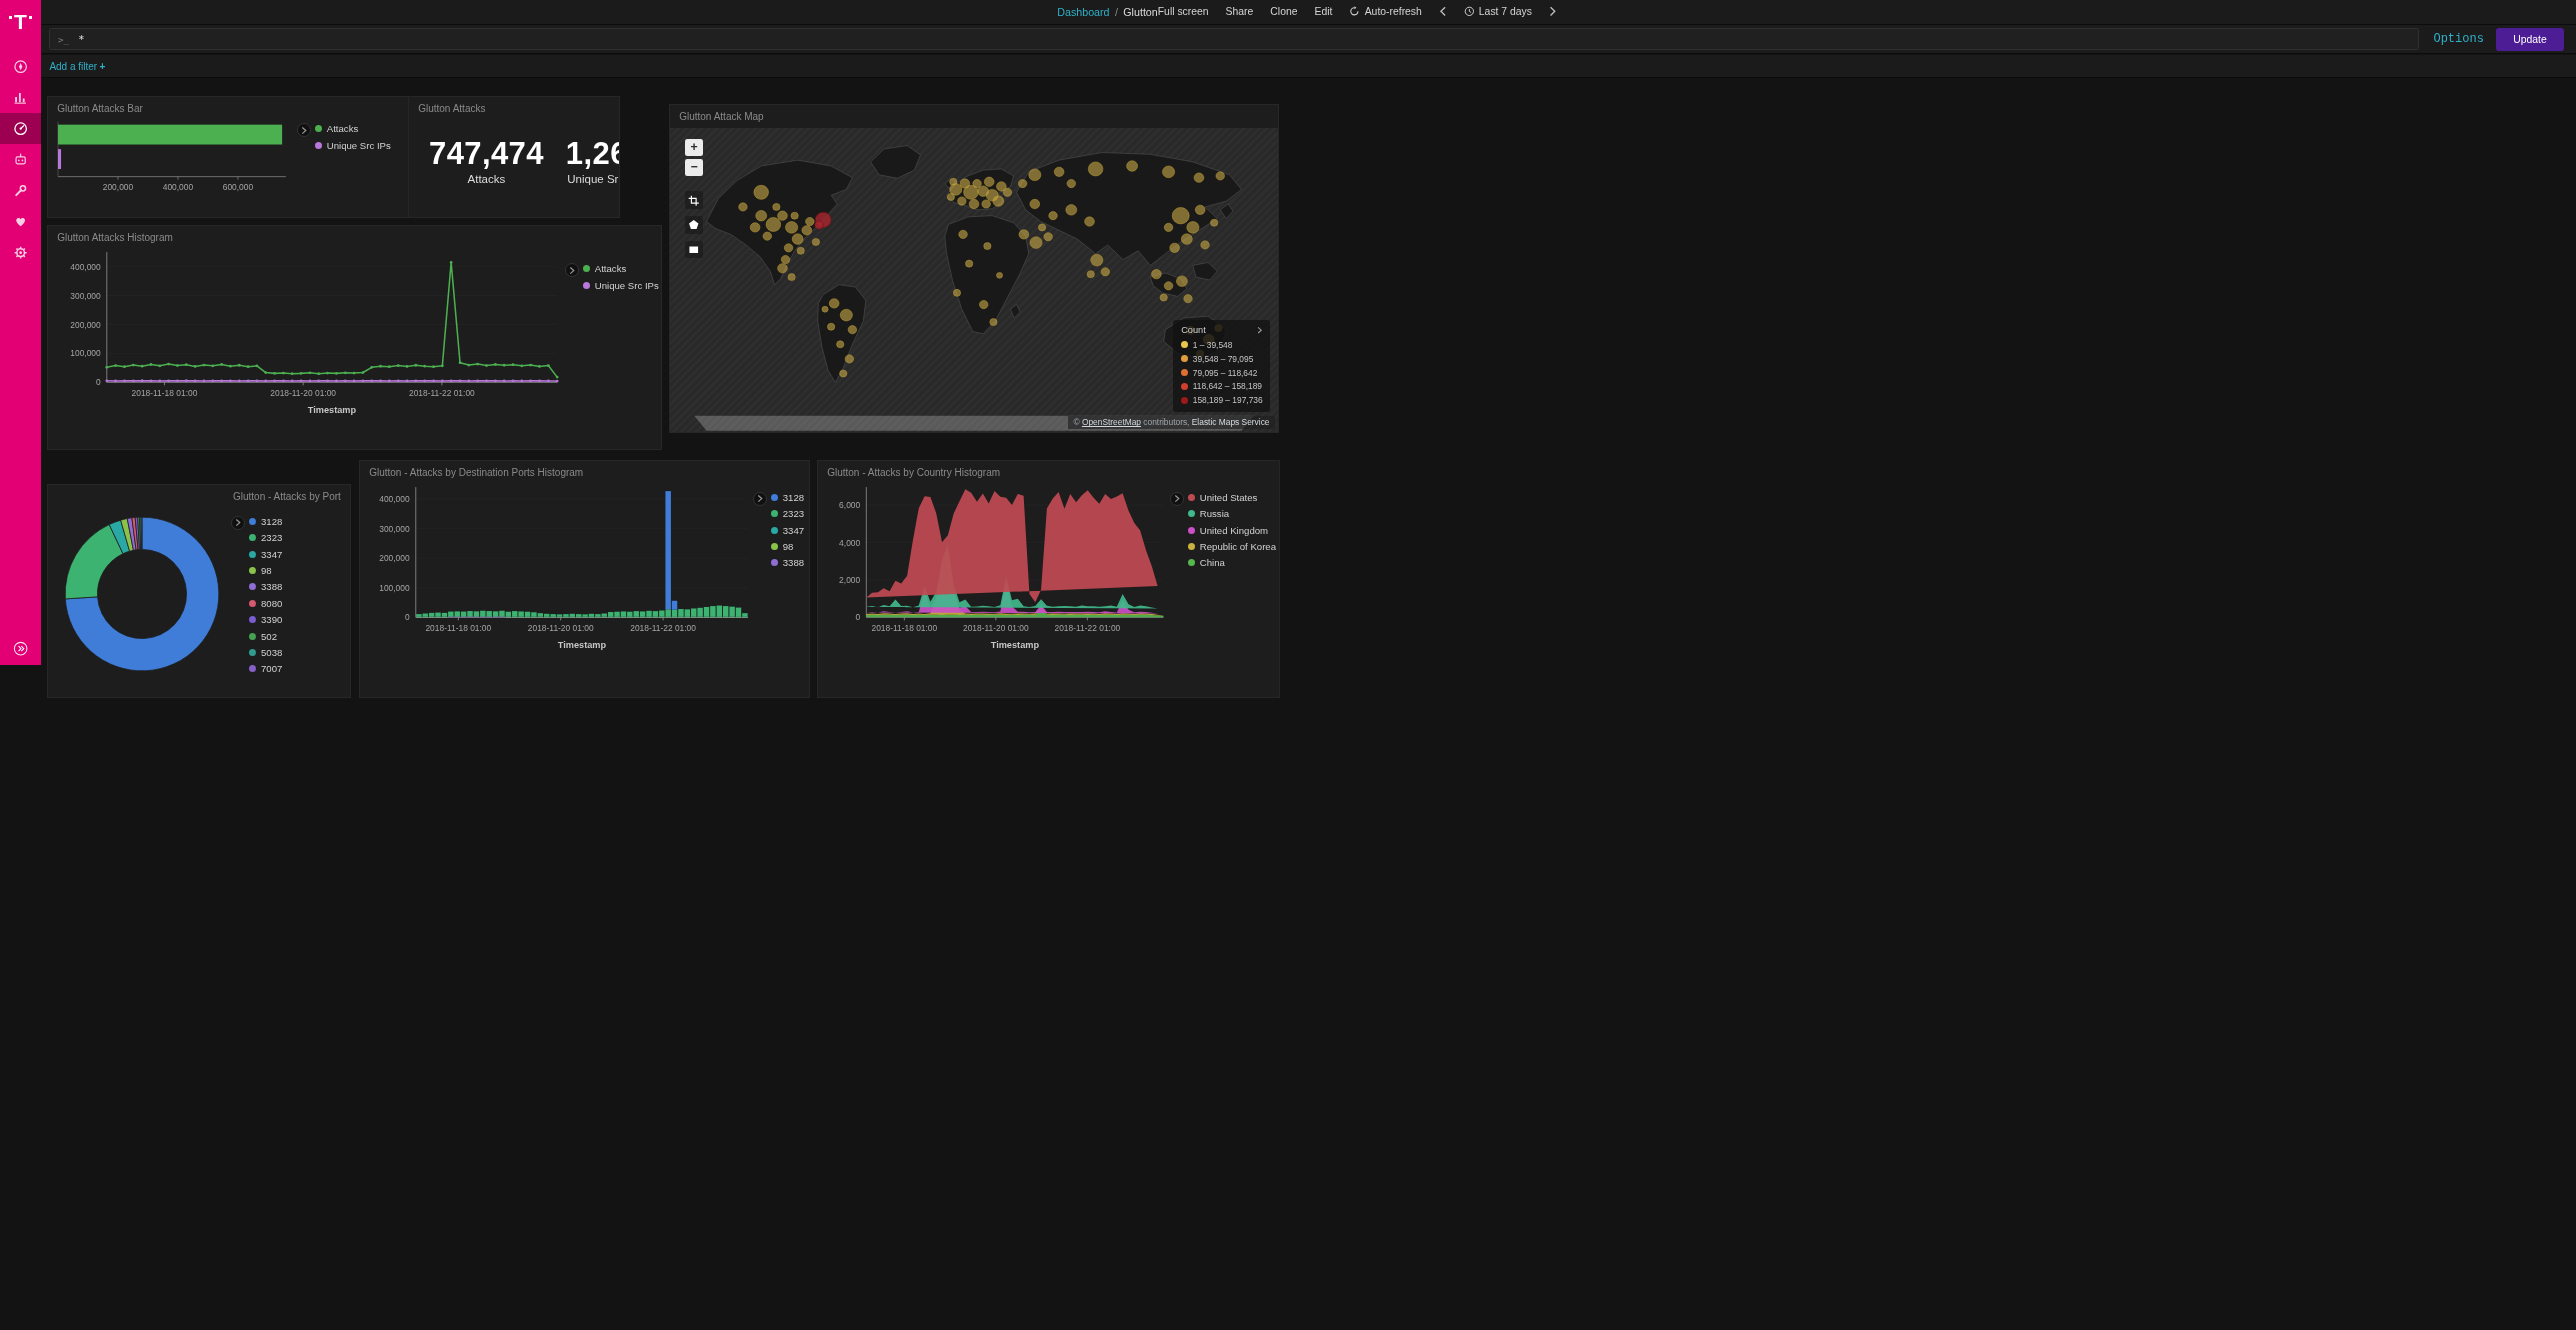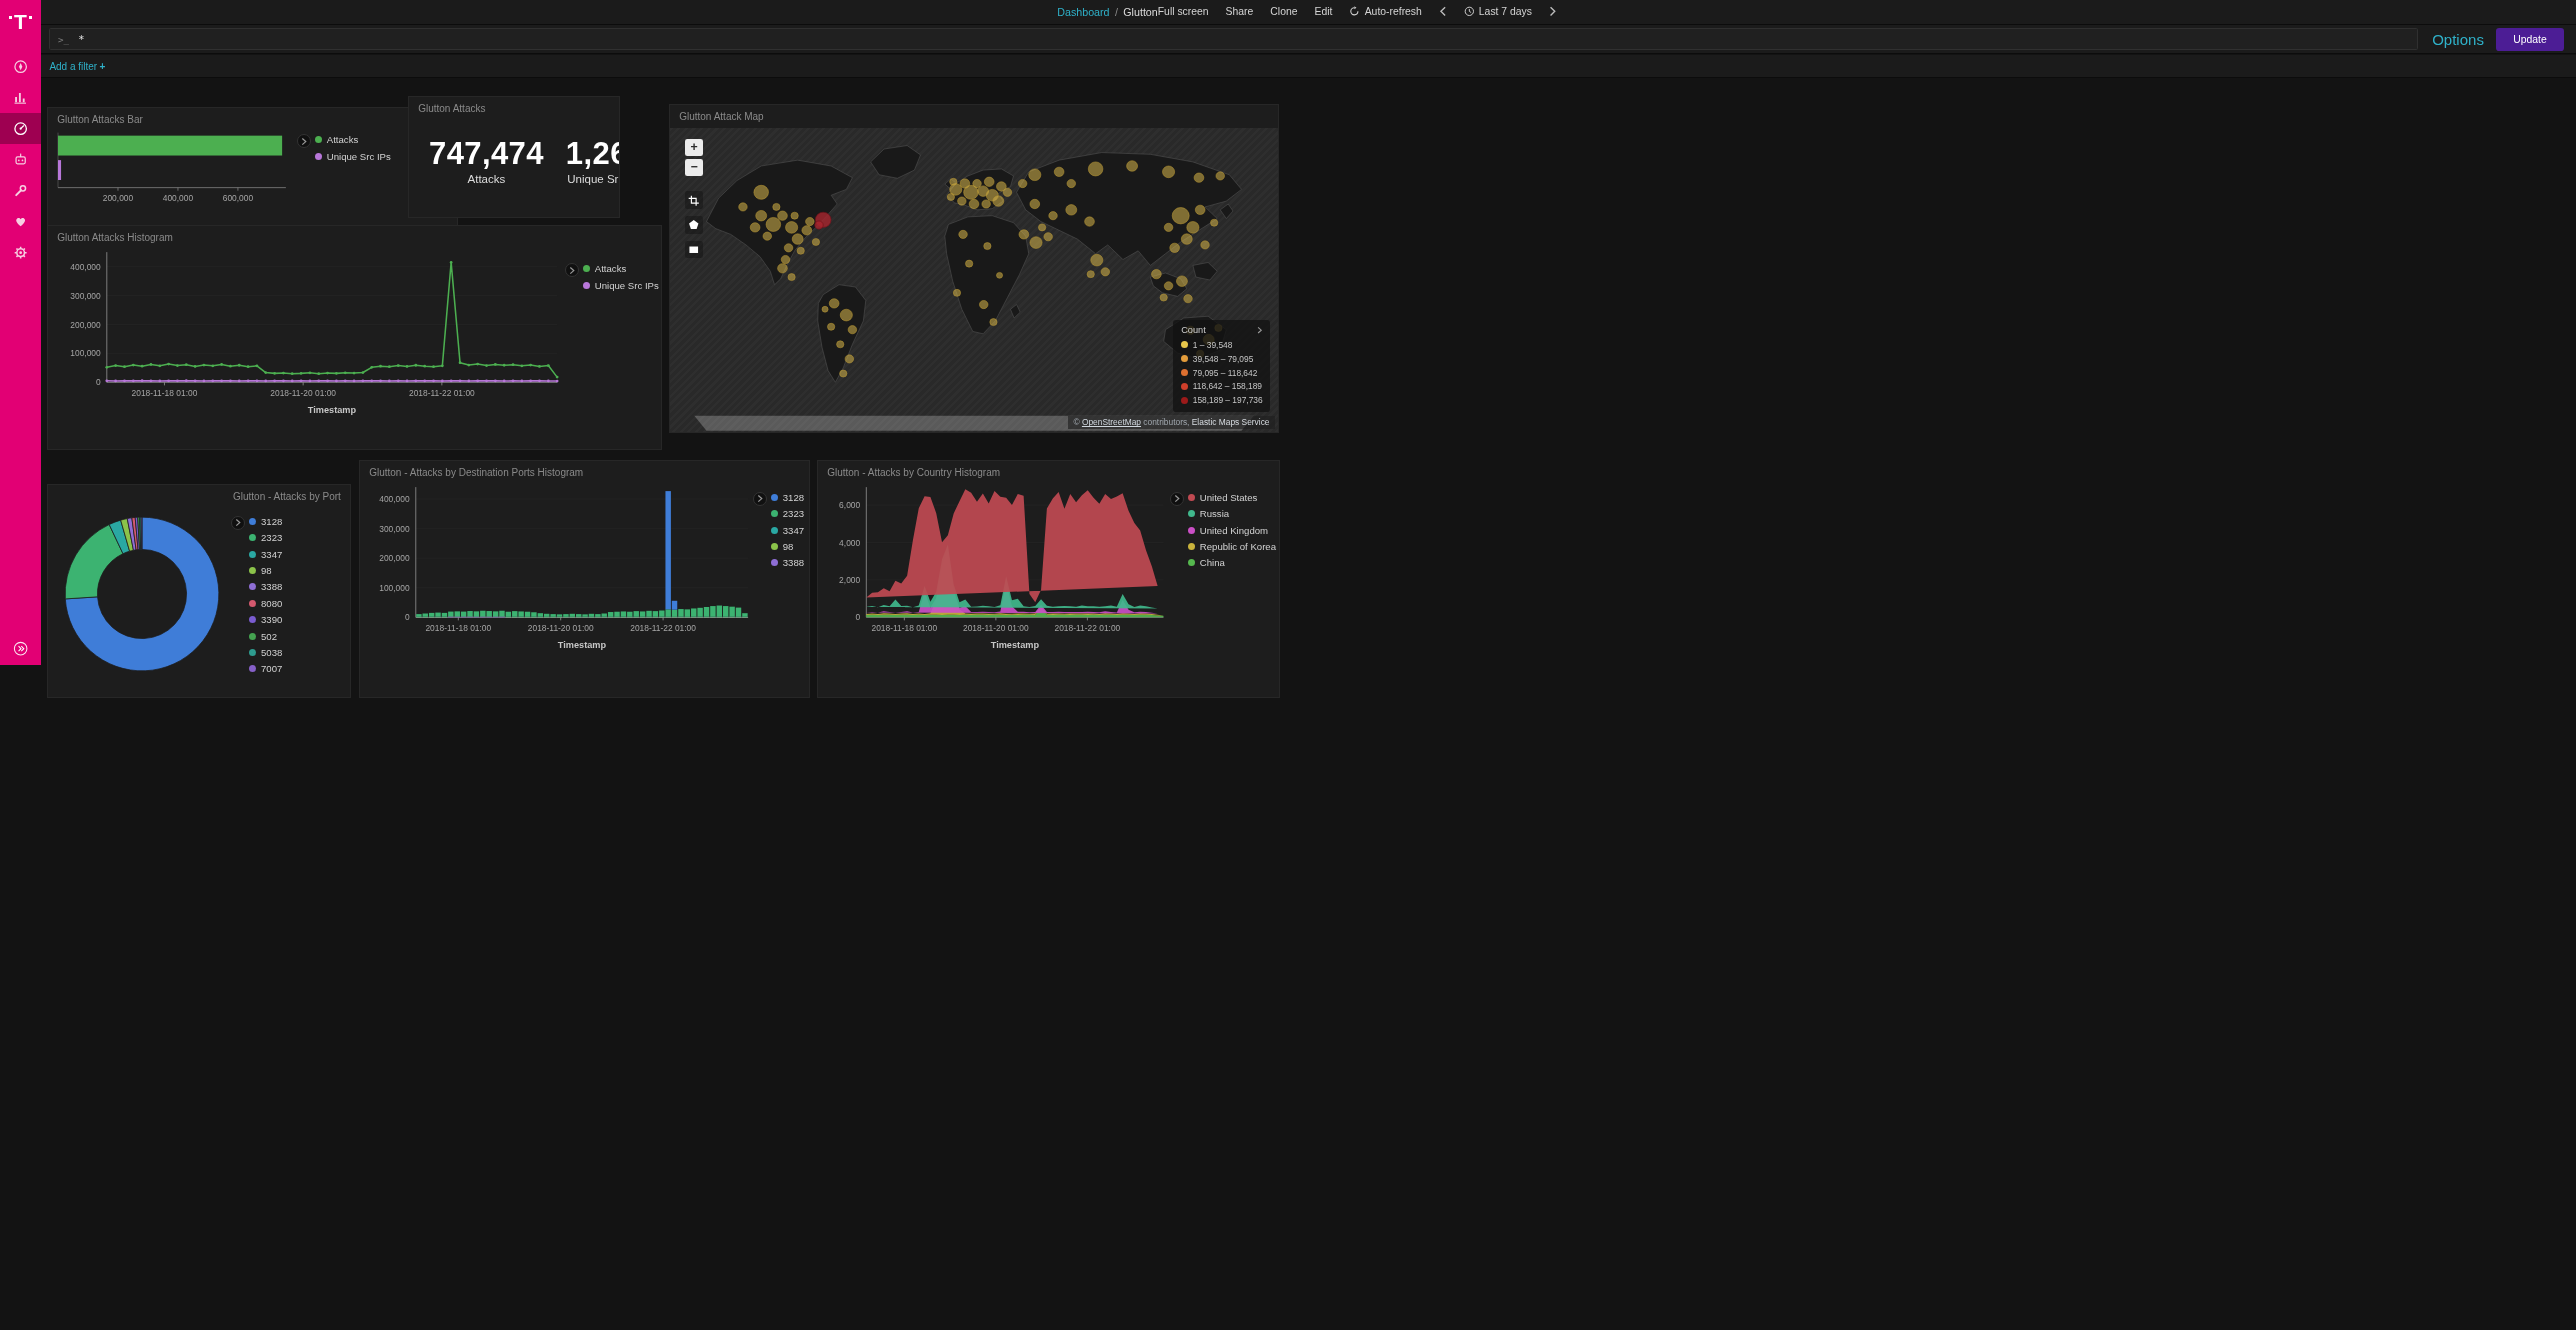--- a/index.html
+++ b/index.html
@@ -27,21 +27,21 @@
   .topbar-right{display:flex;align-items:center;gap:17px;font-size:10.4px;color:#d4d4d4;}
   .topbar-right a{color:#d4d4d4;display:flex;align-items:center;gap:4.6px;}
   .chev-btn{display:flex;align-items:center;cursor:pointer;}
 
   .querybar{position:absolute;left:41px;top:25px;right:0;height:29px;background:#1b1b1b;border-bottom:0.8px solid #0c0c0c;
     display:flex;align-items:center;padding:0 12.3px 0 8.4px;}
   .query-input{flex:1;height:21.5px;background:#202020;border:0.8px solid #303030;border-radius:1.5px;
     display:flex;align-items:center;padding:0 7.7px;font-family:"DejaVu Sans Mono", monospace;}
   .query-input .prompt{color:#7b7b7b;font-size:9.2px;}
   .query-input .qval{color:#e8e8e8;font-size:10.4px;margin-left:9.2px;}
-  .options{color:#2fb1c9;font-size:15px;margin-left:14px;}
+  .options{color:#2fb1c9;font-size:12px;margin-left:14px;font-family:Liberation Mono, monospace;}
   .update{margin-left:12.3px;background:#4c1d95;color:#fff;border:none;border-radius:3.1px;height:23px;
     padding:0 17px;font-size:10.4px;cursor:pointer;font-family:inherit;}
 
   .filterbar{position:absolute;left:41px;top:55px;right:0;height:23px;background:#1b1b1b;border-bottom:0.8px solid #0c0c0c;
     display:flex;align-items:center;padding:0 8.4px;}
   .filterbar a{color:#2fb1c9;font-size:10px;}
   .filterbar .plus{font-weight:bold;margin-left:2.3px;}
 
   
   .panel{position:absolute;background:#1d1d1d;border:0.8px solid #272727;overflow:hidden;}
@@ -195,21 +195,21 @@
   <a class="options">Options</a>
   <button class="update">Update</button>
 </div>
 
 <div class="filterbar">
   <a>
     <span>Add a filter</span><span class="plus">+</span>
   </a>
 </div>
 
-<section class="panel" style="left:47px;top:107px;width:411px;height:122px;">
+<section class="panel" style="left:47px;top:96px;width:411px;height:122px;">
   <h3 class="ptitle">Glutton Attacks Bar</h3>
   <div class="pbody">
     <div id="hbar-host" class="chart-host"><svg width="244" height="78" viewBox="0 0 318 102">
           <line x1="6" y1="6" x2="6" y2="78" stroke="#555"></line>
           <line x1="6" y1="78" x2="304" y2="78" stroke="#888"></line>
           <rect x="6" y="10" width="293.0884894736842" height="26" fill="#4caf50"></rect>
           <rect x="6" y="42" width="4" height="26" fill="#b877d9"></rect>
           <line x1="84.42105263157895" y1="78" x2="84.42105263157895" y2="82" stroke="#888"></line>
           <text x="84.42105263157895" y="95" text-anchor="middle" fill="#a5a5a5" font-size="11">200,000</text>
           <line x1="162.8421052631579" y1="78" x2="162.8421052631579" y2="82" stroke="#888"></line>

